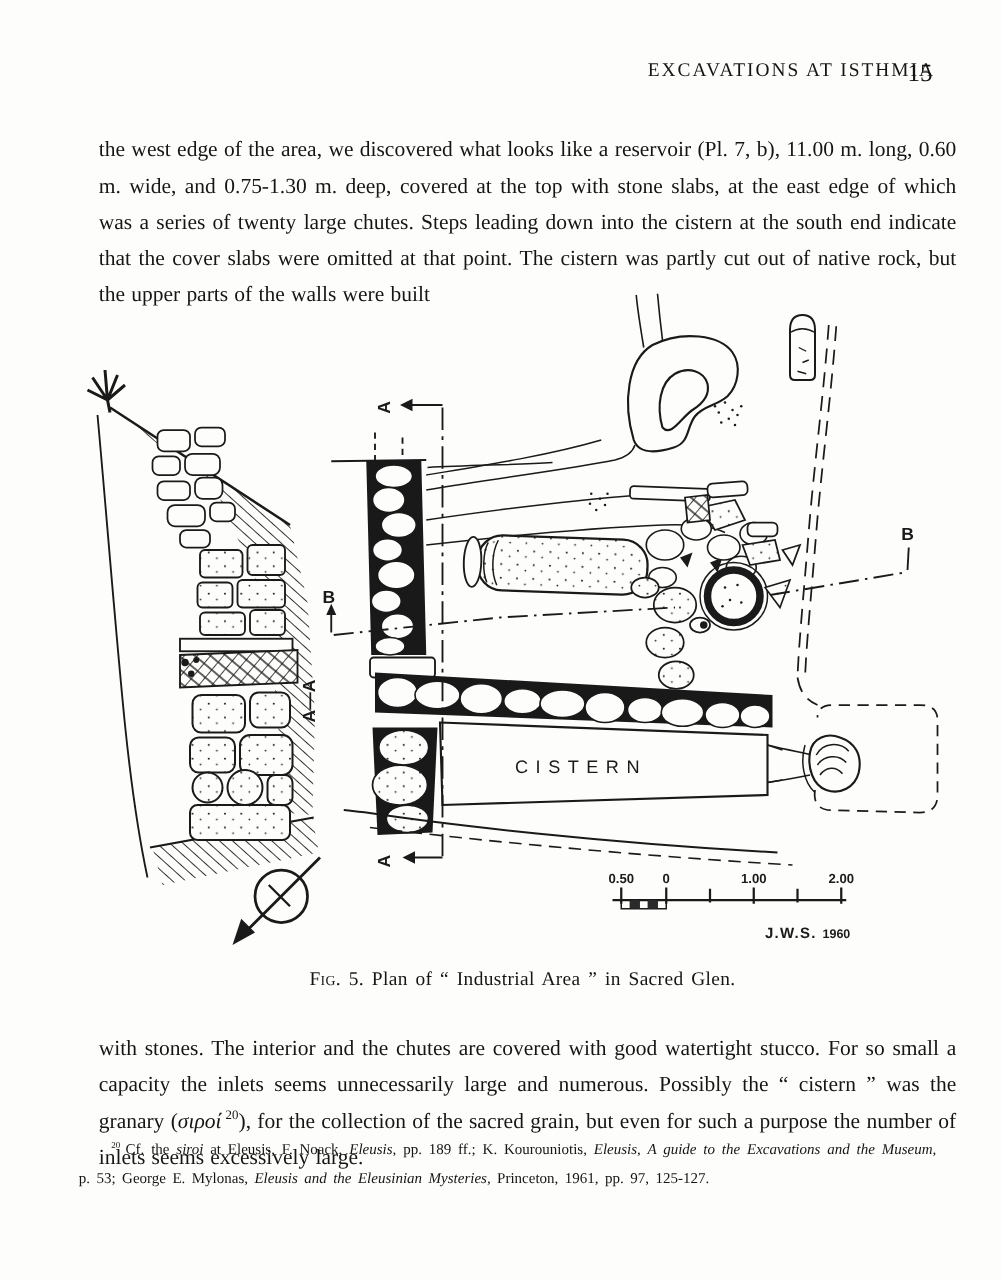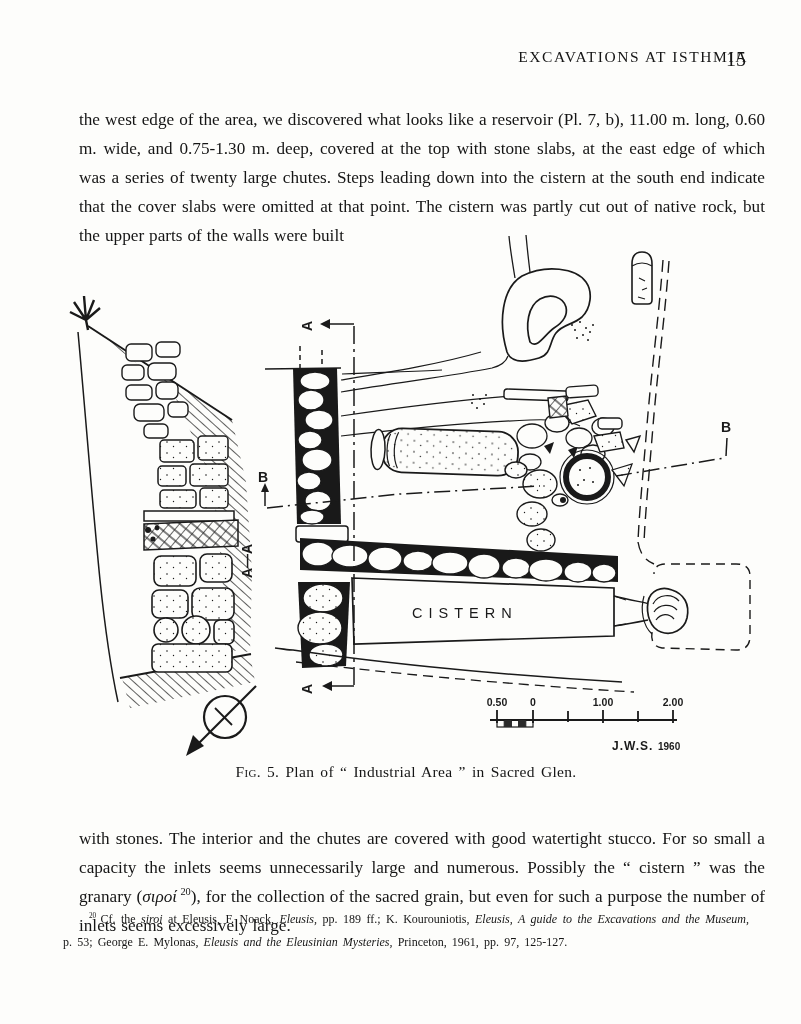--- a/index.html
+++ b/index.html
@@ -17,21 +17,21 @@
   .page-number{position:absolute;right:2px;top:0;font-size:20px;}
   .body-par{
     position:absolute;left:63px;width:686px;margin:16px;
     text-align:justify;font-size:17.2px;line-height:28.9px;word-spacing:0.04em;
   }
   #par1{top:90px;}
   #par2{top:809px;}
   sup{font-size:0.6em;vertical-align:super;line-height:0;}
   .sc{font-variant:small-caps;}
   .caption{
-    position:absolute;top:763px;left:63px;width:686px;margin:0;
+    position:absolute;top:763px;left:63px;width:686px;margin:12px;
     text-align:center;font-size:15.5px;letter-spacing:0.3px;word-spacing:2px;
   }
   .footnote{
     position:absolute;top:908px;left:63px;width:686px;margin:0;
     text-align:justify;font-size:12px;line-height:22.6px;text-indent:26px;
     word-spacing:0.18em;
   }
   .figure-wrap{position:absolute;top:230px;left:60px;width:700px;height:532px;}
   svg text{font-family:"Liberation Sans", sans-serif;fill:#1a1a1a;}
   svg .lbl{font-size:14px;font-weight:600;}

